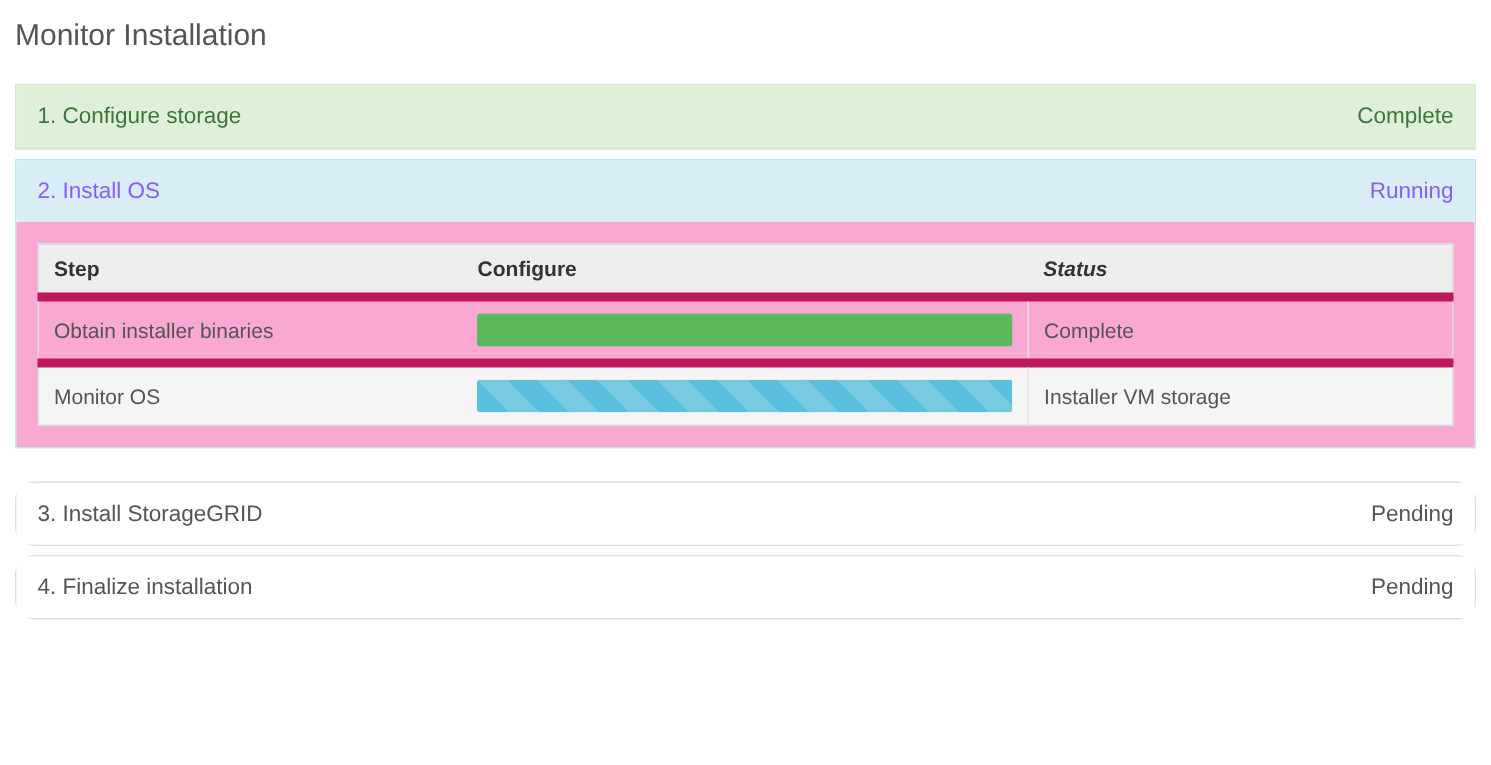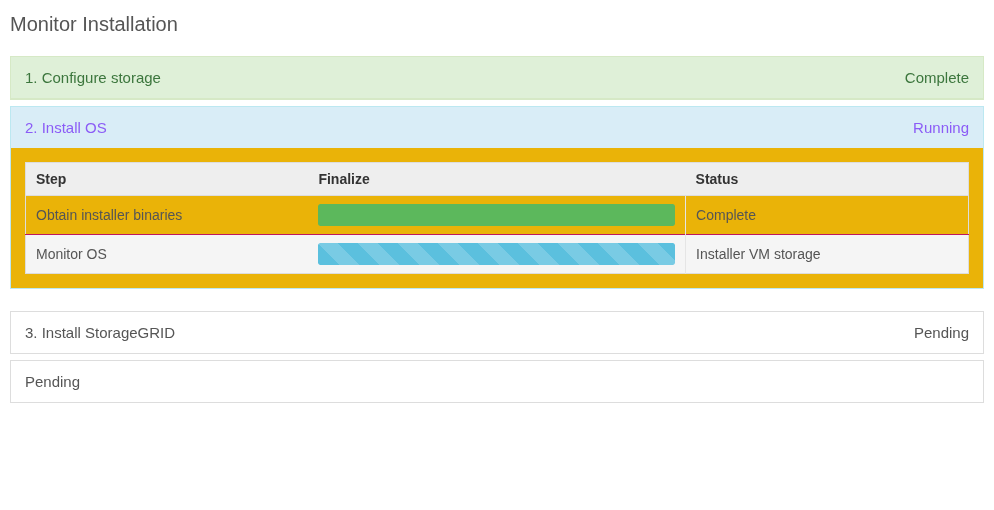--- a/index.html
+++ b/index.html
@@ -38,53 +38,53 @@
     .stage-header.running {
       background: #d9edf7;
       color: #8b5cf6;
     }
     .stage-header.pending {
       background: #fff;
       color: #555;
     }
     .stage-panel.complete { border-color: #d6e9c6; }
     .stage-panel.running  { border-color: #bce8f1; }
-    .stage-panel.pending  { border-color: #ddd; }
+    .stage-panel.pending  { border-color: #ddd; border-radius: 13px; }
 
     .steps-body {
       padding: 14px;
-      background: #eab308;
+      background: #f9a8d4;
     }
     .steps-table {
       width: 100%;
       border-collapse: collapse;
       border: 1px solid #ddd;
     }
     .steps-table th, .steps-table td {
       text-align: left;
       padding: 8px 10px;
       font-size: 14px;
-      border-top: 1px solid #be185d;
+      border-top: 6px solid #be185d;
       color: #555;
       vertical-align: middle;
     }
     .steps-table th {
       background: #eeeeee;
       font-weight: bold;
       color: #333;
       border-top: none;
       border-bottom: 1px solid #ddd;
     }
     .steps-table tbody tr:nth-child(even) td {
       background: #f5f5f5;
     }
     .col-step { width: 30%; }
     .col-progress { width: 40%; }
     .col-status { width: 30%; border-left: 1px solid #e5e5e5; padding-left: 12px; }
-    th.col-status { border-left: none; }
+    th.col-status { border-left: none; font-style: italic; }
 
     .progress-wrap {
       height: 22px;
       background: transparent;
       border-radius: 2px;
       overflow: hidden;
     }
     .progress-bar {
       height: 100%;
       border-radius: 2px;
@@ -125,21 +125,21 @@
 <div class="stage-panel running">
   <div class="stage-header running">
     <span>2. Install OS</span>
     <span>Running</span>
   </div>
   <div class="steps-body">
     <table class="steps-table">
       <thead>
         <tr>
           <th class="col-step">Step</th>
-          <th class="col-progress">Finalize</th>
+          <th class="col-progress">Configure</th>
           <th class="col-status">Status</th>
         </tr>
       </thead>
       <tbody>
         <tr>
           <td class="col-step">Obtain installer binaries</td>
           <td class="col-progress">
             <div class="progress-wrap">
               <div class="progress-bar green" style="width:100%"></div>
             </div>
@@ -164,15 +164,16 @@
 
 <div class="stage-panel pending">
   <div class="stage-header pending">
     <span>3. Install StorageGRID</span>
     <span>Pending</span>
   </div>
 </div>
 
 <div class="stage-panel pending">
   <div class="stage-header pending">
+    <span>4. Finalize installation</span>
     <span>Pending</span>
   </div>
 </div>
 
 </body></html>

